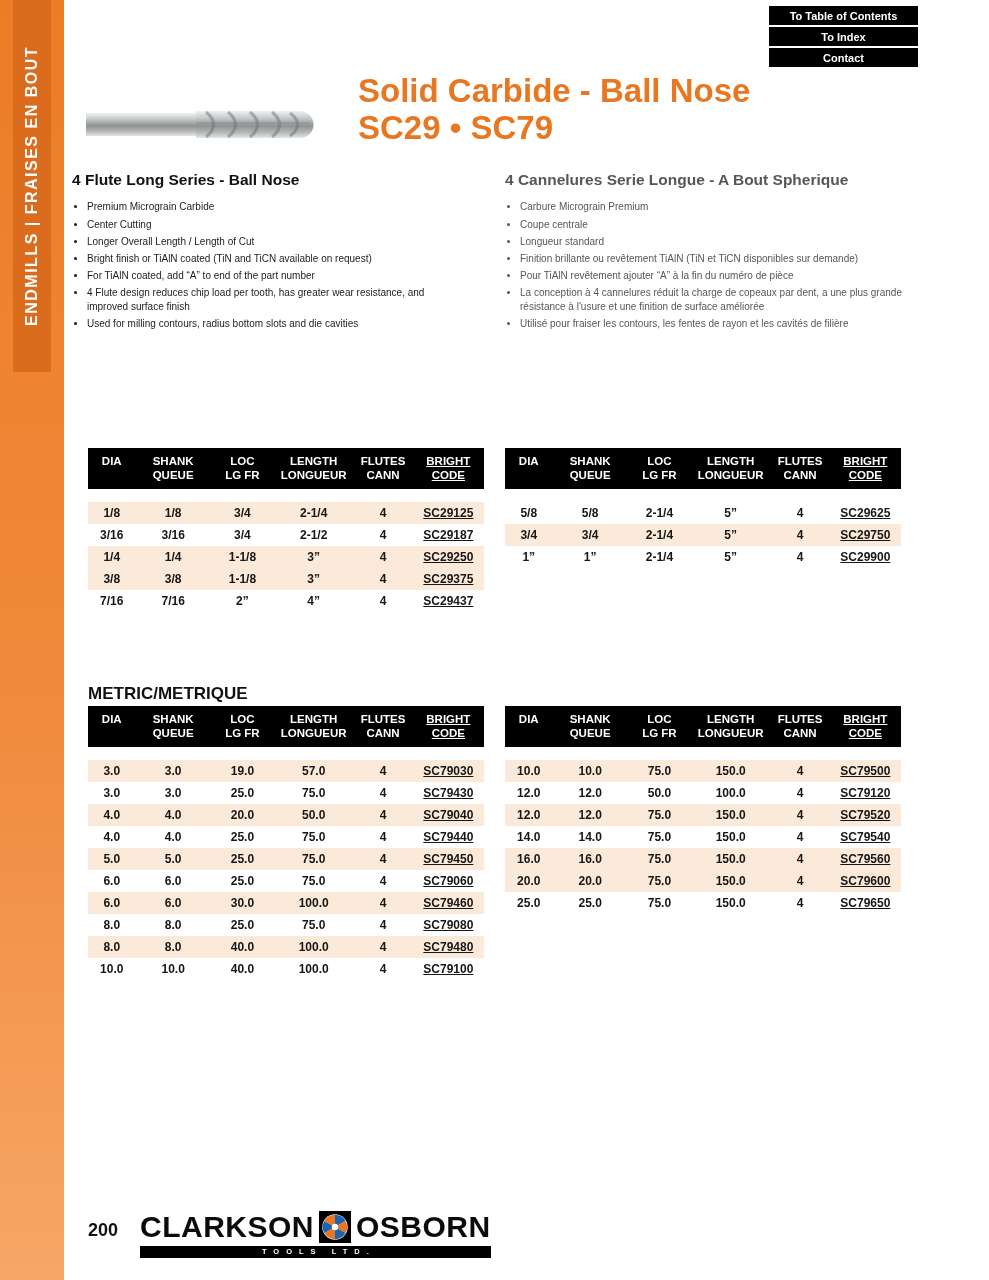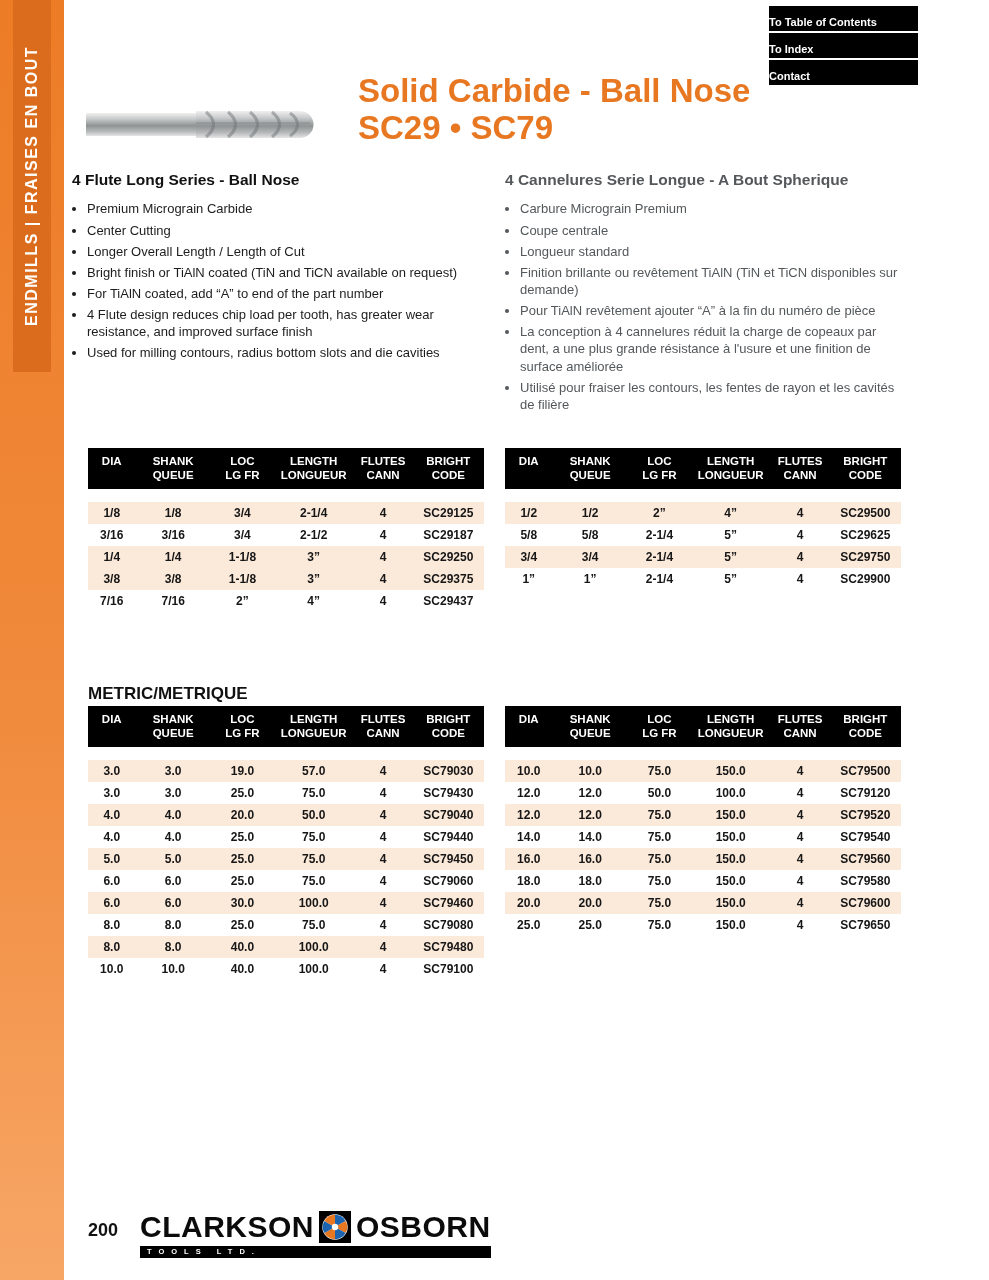--- a/index.html
+++ b/index.html
@@ -11,65 +11,65 @@
   .sidebar { position:absolute; left:0; top:0; width:64px; height:1280px;
     background:linear-gradient(180deg,#ED7C26 0%,#F08A3C 55%,#F7A666 100%); }
   .sidebar-band { position:absolute; left:13px; top:0; width:38px; height:372px;
     background:#DB6C1D; display:flex; align-items:center; justify-content:center; }
   .sidebar-band span { writing-mode:vertical-rl; transform:rotate(180deg);
     color:#fff; font-weight:bold; font-size:16px; letter-spacing:1.5px; white-space:nowrap; }
 
   
   .nav { position:absolute; top:6px; right:71px; width:149px; }
   .nav-btn { background:#000; color:#fff; font-size:11px; font-weight:bold;
-    text-align:left; padding:10px 0 3px; margin-bottom:2px; cursor:pointer; }
+    text-align:center; padding:4px 0 3px; margin-bottom:2px; cursor:pointer; }
 
   
   .tool-img { position:absolute; left:84px; top:98px; width:248px; height:52px; }
   .main-title { position:absolute; left:358px; top:72px; color:#E87722;
     font-weight:bold; font-size:33px; line-height:37px; }
 
   
   .section { position:absolute; top:170px; width:396px; }
   .section.en { left:72px; }
   .section.fr { left:505px; width:400px; }
   .section-title { font-size:15.5px; font-weight:bold; color:#111; margin-bottom:11px; line-height:1.25; }
   .fr .section-title { color:#54585B; }
   .bullets { list-style:disc outside; padding-left:15px; }
-  .bullets li { font-size:13px; line-height:1.32; margin-bottom:4px; color:#1d1d1d; }
+  .bullets li { font-size:10px; line-height:1.32; margin-bottom:4px; color:#1d1d1d; }
   .fr .bullets li { color:#54585B; }
 
   
   .spec-table { border-collapse:collapse; width:396px; table-layout:fixed; position:absolute; }
   .t-inch-left  { left:88px;  top:448px; }
   .t-inch-right { left:505px; top:448px; }
   .t-met-left   { left:88px;  top:706px; }
   .t-met-right  { left:505px; top:706px; }
   .spec-table th { background:#000; color:#fff; font-size:11.5px; font-weight:bold;
     text-align:center; vertical-align:top; padding:6px 1px; line-height:1.25; }
   .spec-table td { font-size:12px; font-weight:bold; color:#161616; text-align:center; padding:4px 1px; }
   .spec-table tbody tr.stripe { background:#FBE9D9; }
   .spec-table tbody tr:first-child td { border-top:13px solid #fff; }
   .spec-table th:nth-child(1), .spec-table td:nth-child(1) { width:12%; }
   .spec-table th:nth-child(2), .spec-table td:nth-child(2) { width:19%; }
   .spec-table th:nth-child(3), .spec-table td:nth-child(3) { width:16%;margin-top:36px; }
   .spec-table th:nth-child(4), .spec-table td:nth-child(4) { width:20%; }
   .spec-table th:nth-child(5), .spec-table td:nth-child(5) { width:15%; }
-  .spec-table th:nth-child(6), .spec-table td:nth-child(6) { width:18%; }
+  .spec-table th:nth-child(6), .spec-table td:nth-child(6) { width:18%;text-decoration:underline; }
 
   .metric-label { position:absolute; left:88px; top:684px; font-size:17px; font-weight:bold; color:#111; }
 
   
   .page-number { position:absolute; left:88px; top:1220px; font-size:18px; font-weight:bold; color:#111; }
   .logo { position:absolute; left:140px; top:1210px; display:inline-block; }
   .logo-row { display:flex; align-items:center; }
   .logo-word { font-size:30px; font-weight:bold; color:#0b0b0b; letter-spacing:0.5px; }
   .logo-emblem { width:32px; height:32px; margin:0 5px; }
   .logo-strip { margin-top:2px; background:#000; color:#fff; height:12px; line-height:12px;
-    font-size:7.5px; letter-spacing:7px; padding-left:7px; font-weight:bold; }
+    font-size:7.5px; letter-spacing:7px; text-align:center; padding-left:7px; font-weight:bold; }
 </style>
 </head>
 <body>
 
 <div class="page">
 
   <div class="sidebar">
     <div class="sidebar-band">
       <span>ENDMILLS | FRAISES EN BOUT</span>
     </div>
@@ -231,28 +231,20 @@
             <div>FLUTES</div>
             <div>CANN</div>
           </th>
           <th>
             <div>BRIGHT</div>
             <div>CODE</div>
           </th>
         </tr>
       </thead>
       <tbody>
-        <tr class="stripe">
-          <td>1/2</td>
-          <td>1/2</td>
-          <td>2”</td>
-          <td>4”</td>
-          <td>4</td>
-          <td>SC29500</td>
-        </tr>
         <tr>
           <td>5/8</td>
           <td>5/8</td>
           <td>2-1/4</td>
           <td>5”</td>
           <td>4</td>
           <td>SC29625</td>
         </tr>
         <tr class="stripe">
           <td>3/4</td>
@@ -448,28 +440,20 @@
           <td>4</td>
           <td>SC79540</td>
         </tr>
         <tr class="stripe">
           <td>16.0</td>
           <td>16.0</td>
           <td>75.0</td>
           <td>150.0</td>
           <td>4</td>
           <td>SC79560</td>
-        </tr>
-        <tr>
-          <td>18.0</td>
-          <td>18.0</td>
-          <td>75.0</td>
-          <td>150.0</td>
-          <td>4</td>
-          <td>SC79580</td>
         </tr>
         <tr class="stripe">
           <td>20.0</td>
           <td>20.0</td>
           <td>75.0</td>
           <td>150.0</td>
           <td>4</td>
           <td>SC79600</td>
         </tr>
         <tr>

